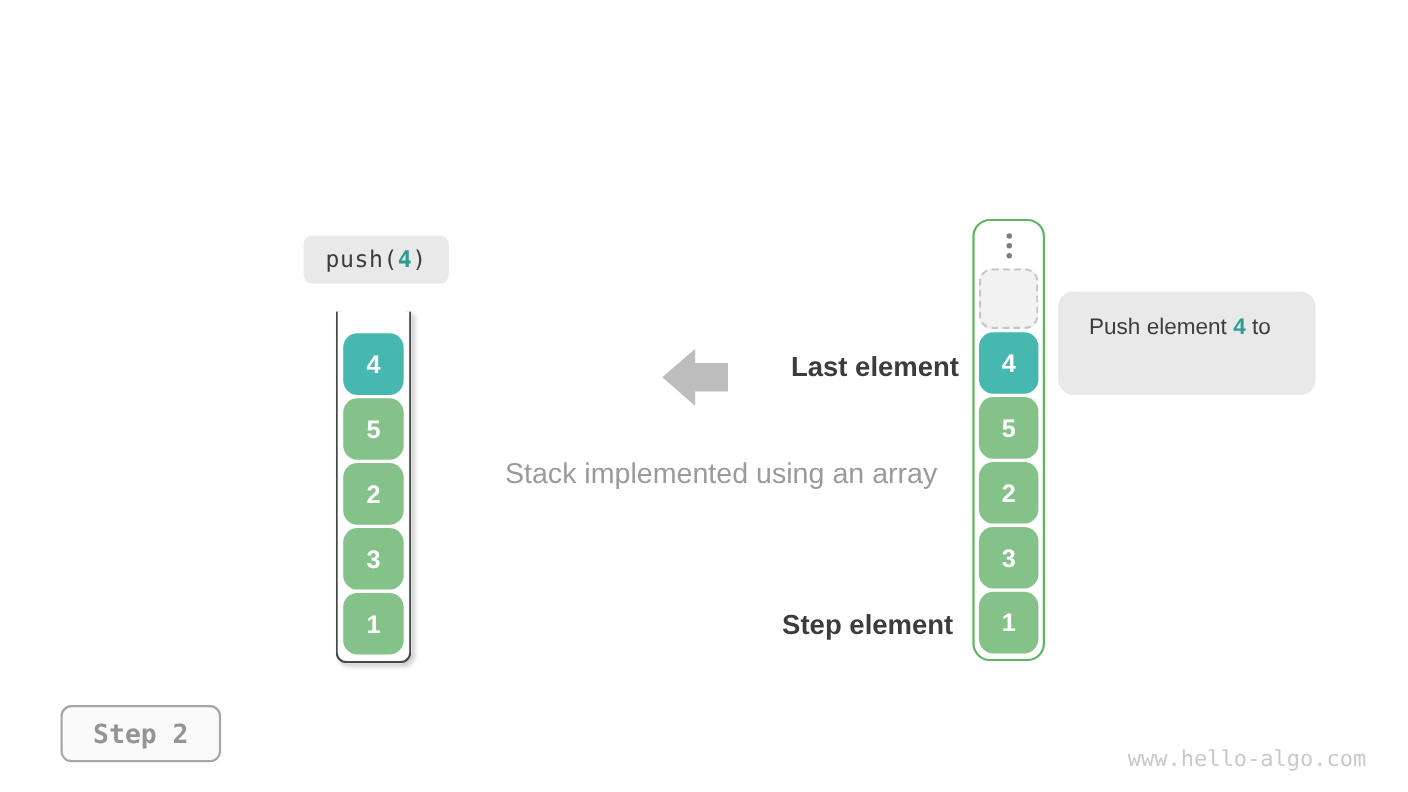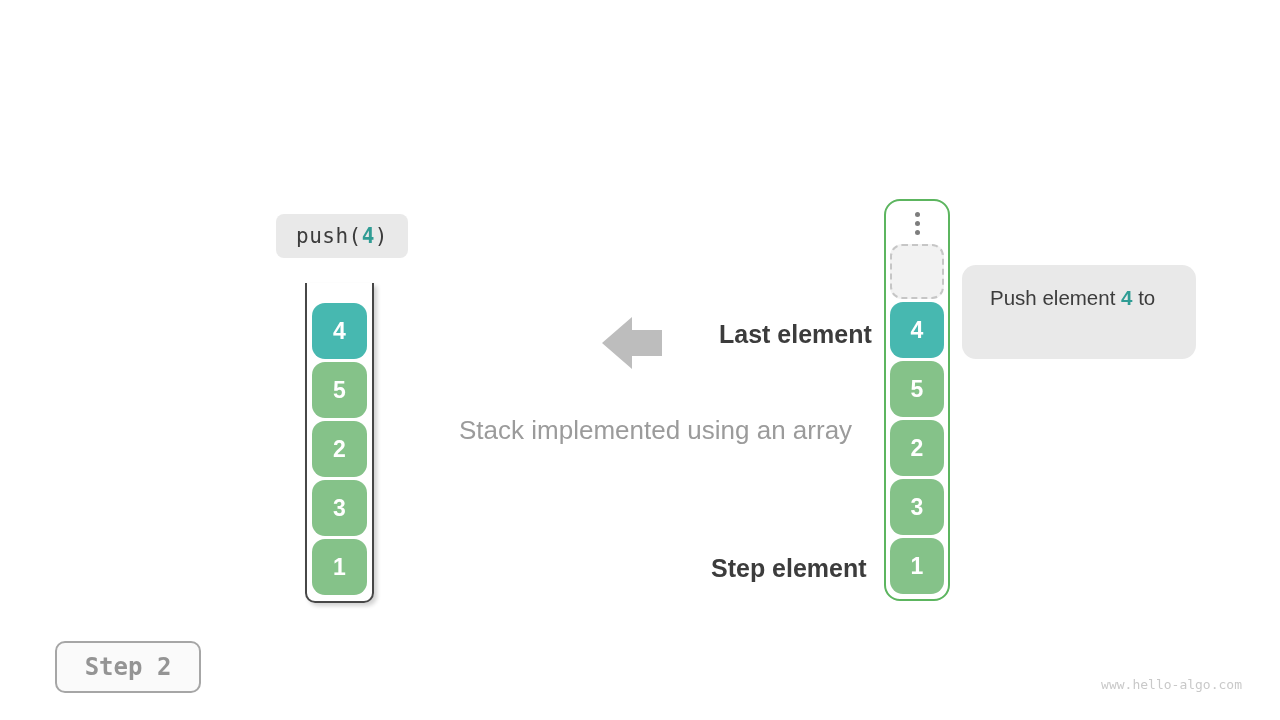--- a/index.html
+++ b/index.html
@@ -128,21 +128,21 @@
     font-weight: bold;
     font-size: 24px;
     color: #949494;
     margin-left: 19px;
   }
 
   
   .watermark {
     right: 38px; top: 677px;
     font-family: "DejaVu Sans Mono", monospace;
-    font-size: 13px;
+    font-size: 20px;
     color: var(--watermark-gray);
     white-space: nowrap;
   }
 </style>
 </head>
 <body>
 
 <div class="abs push-box">
   <span>push(</span>
     <span class="accent-val">4</span>

